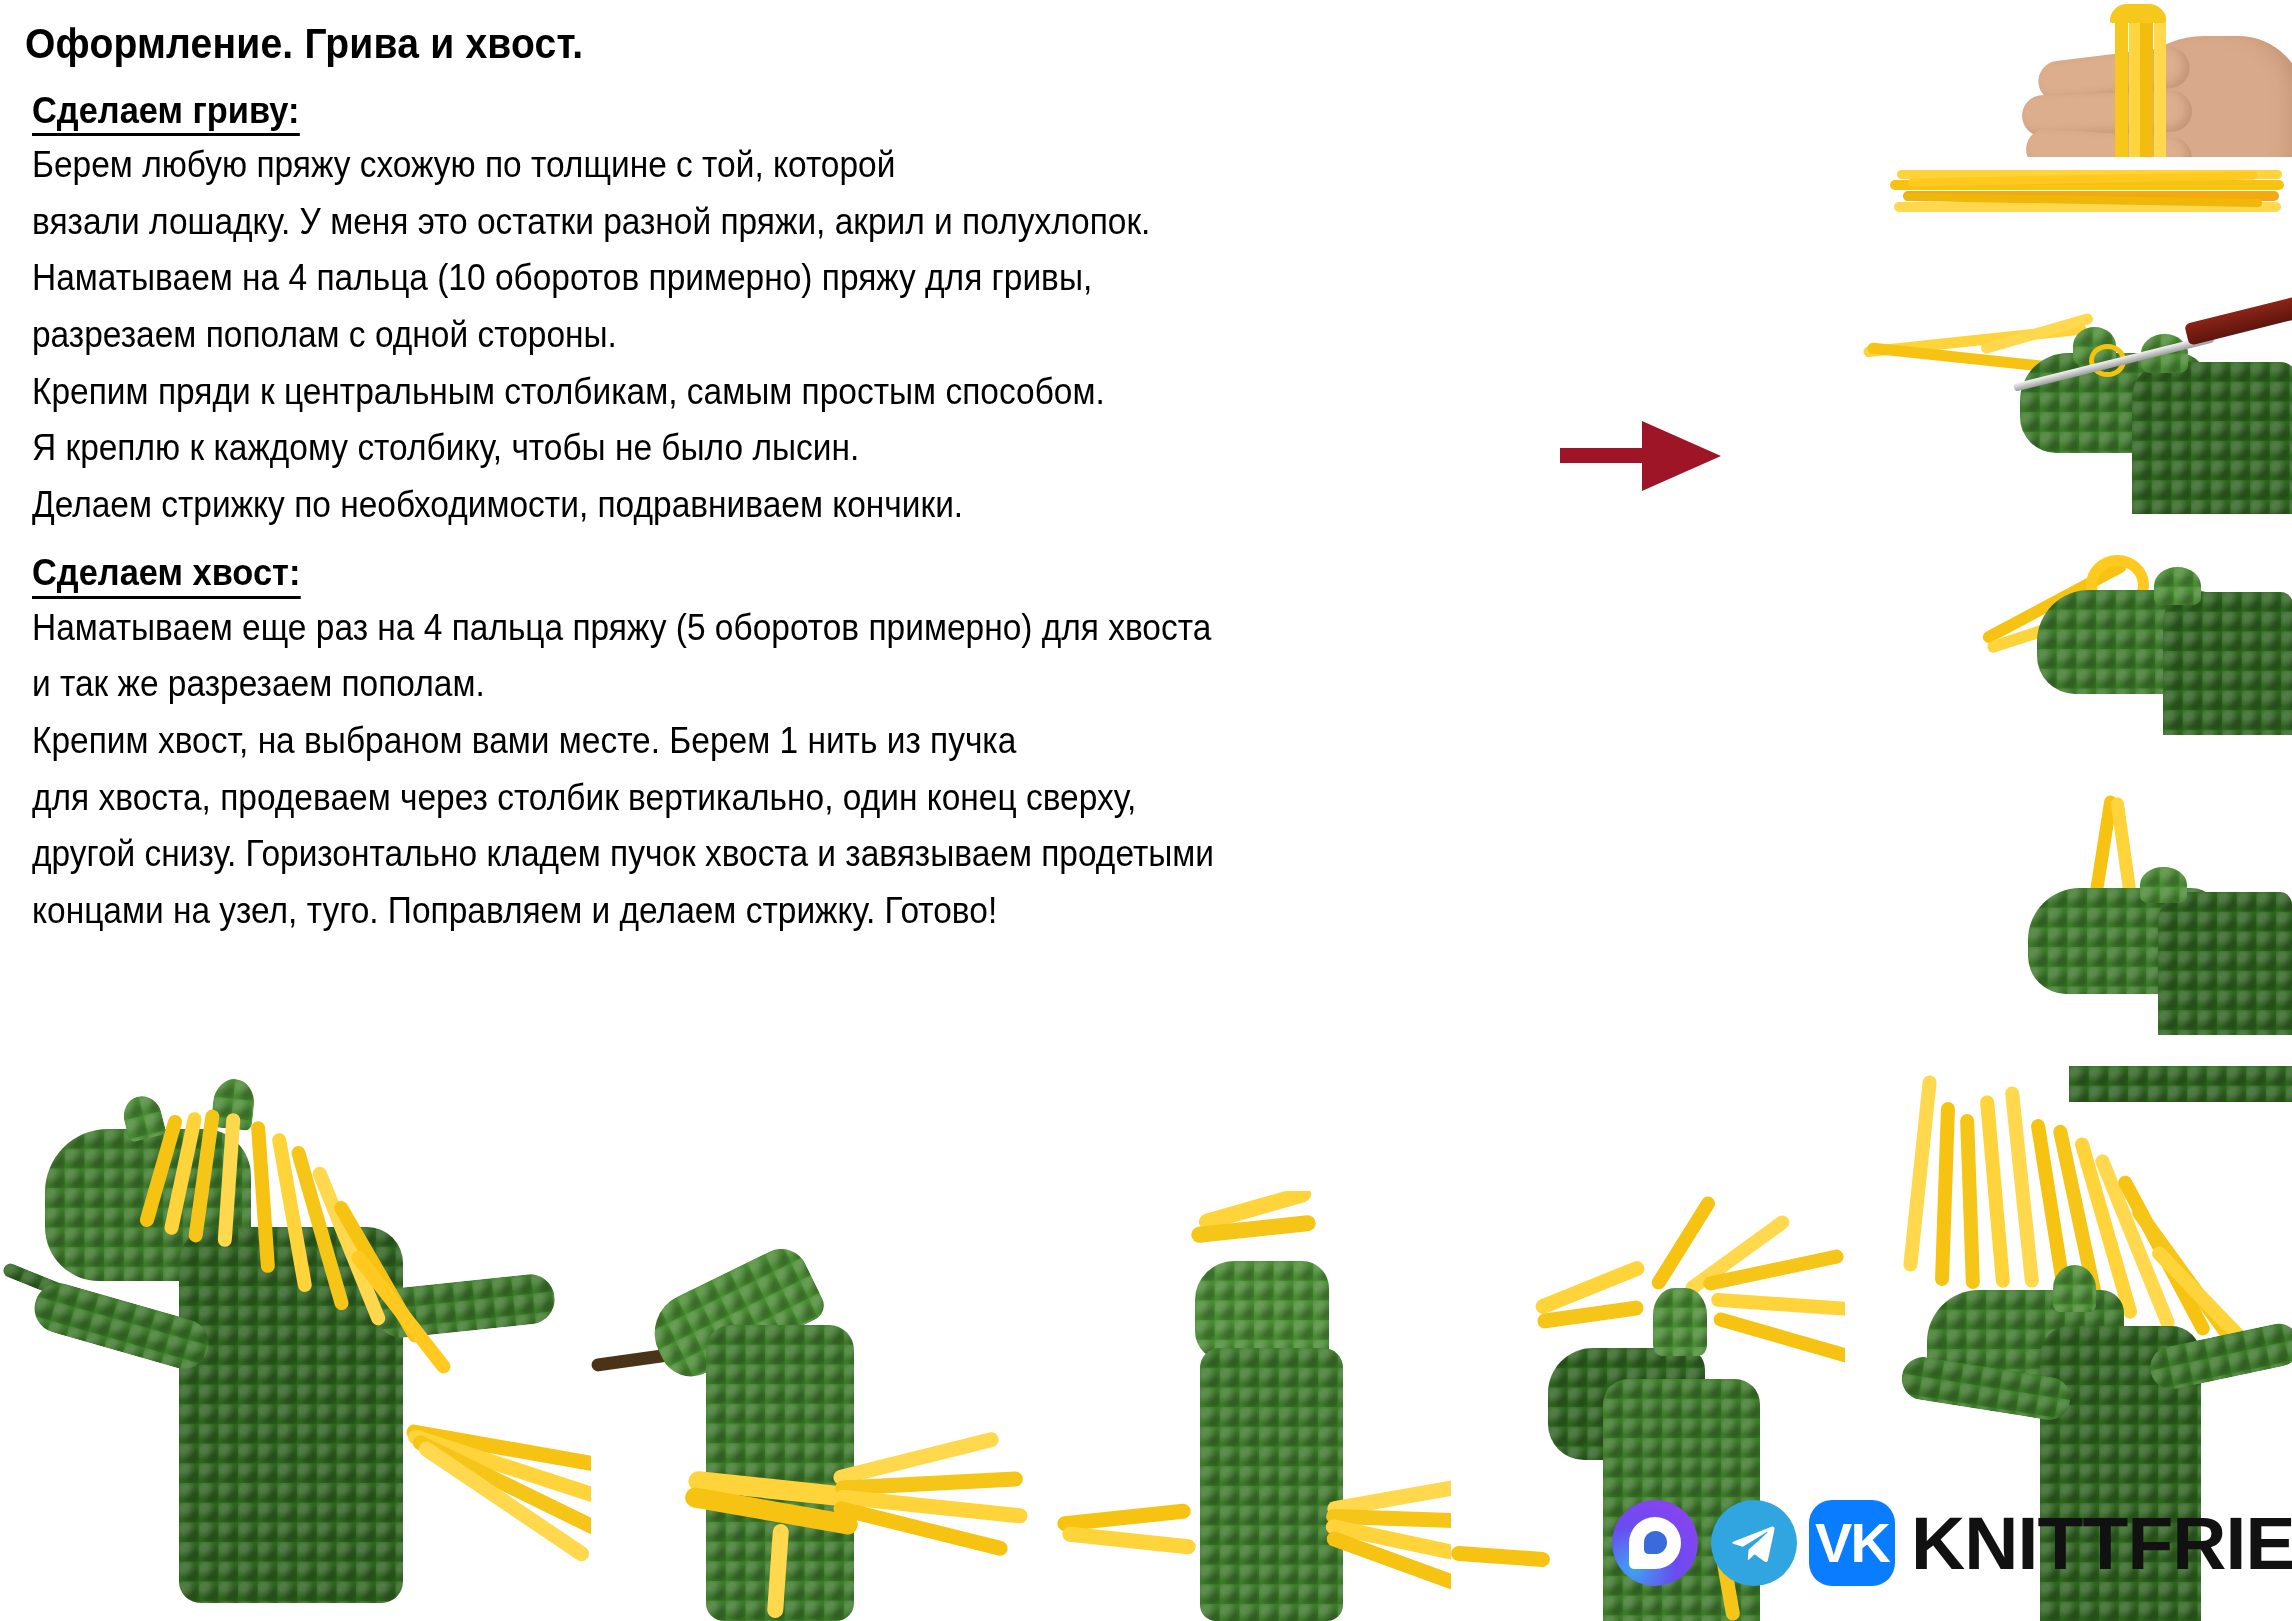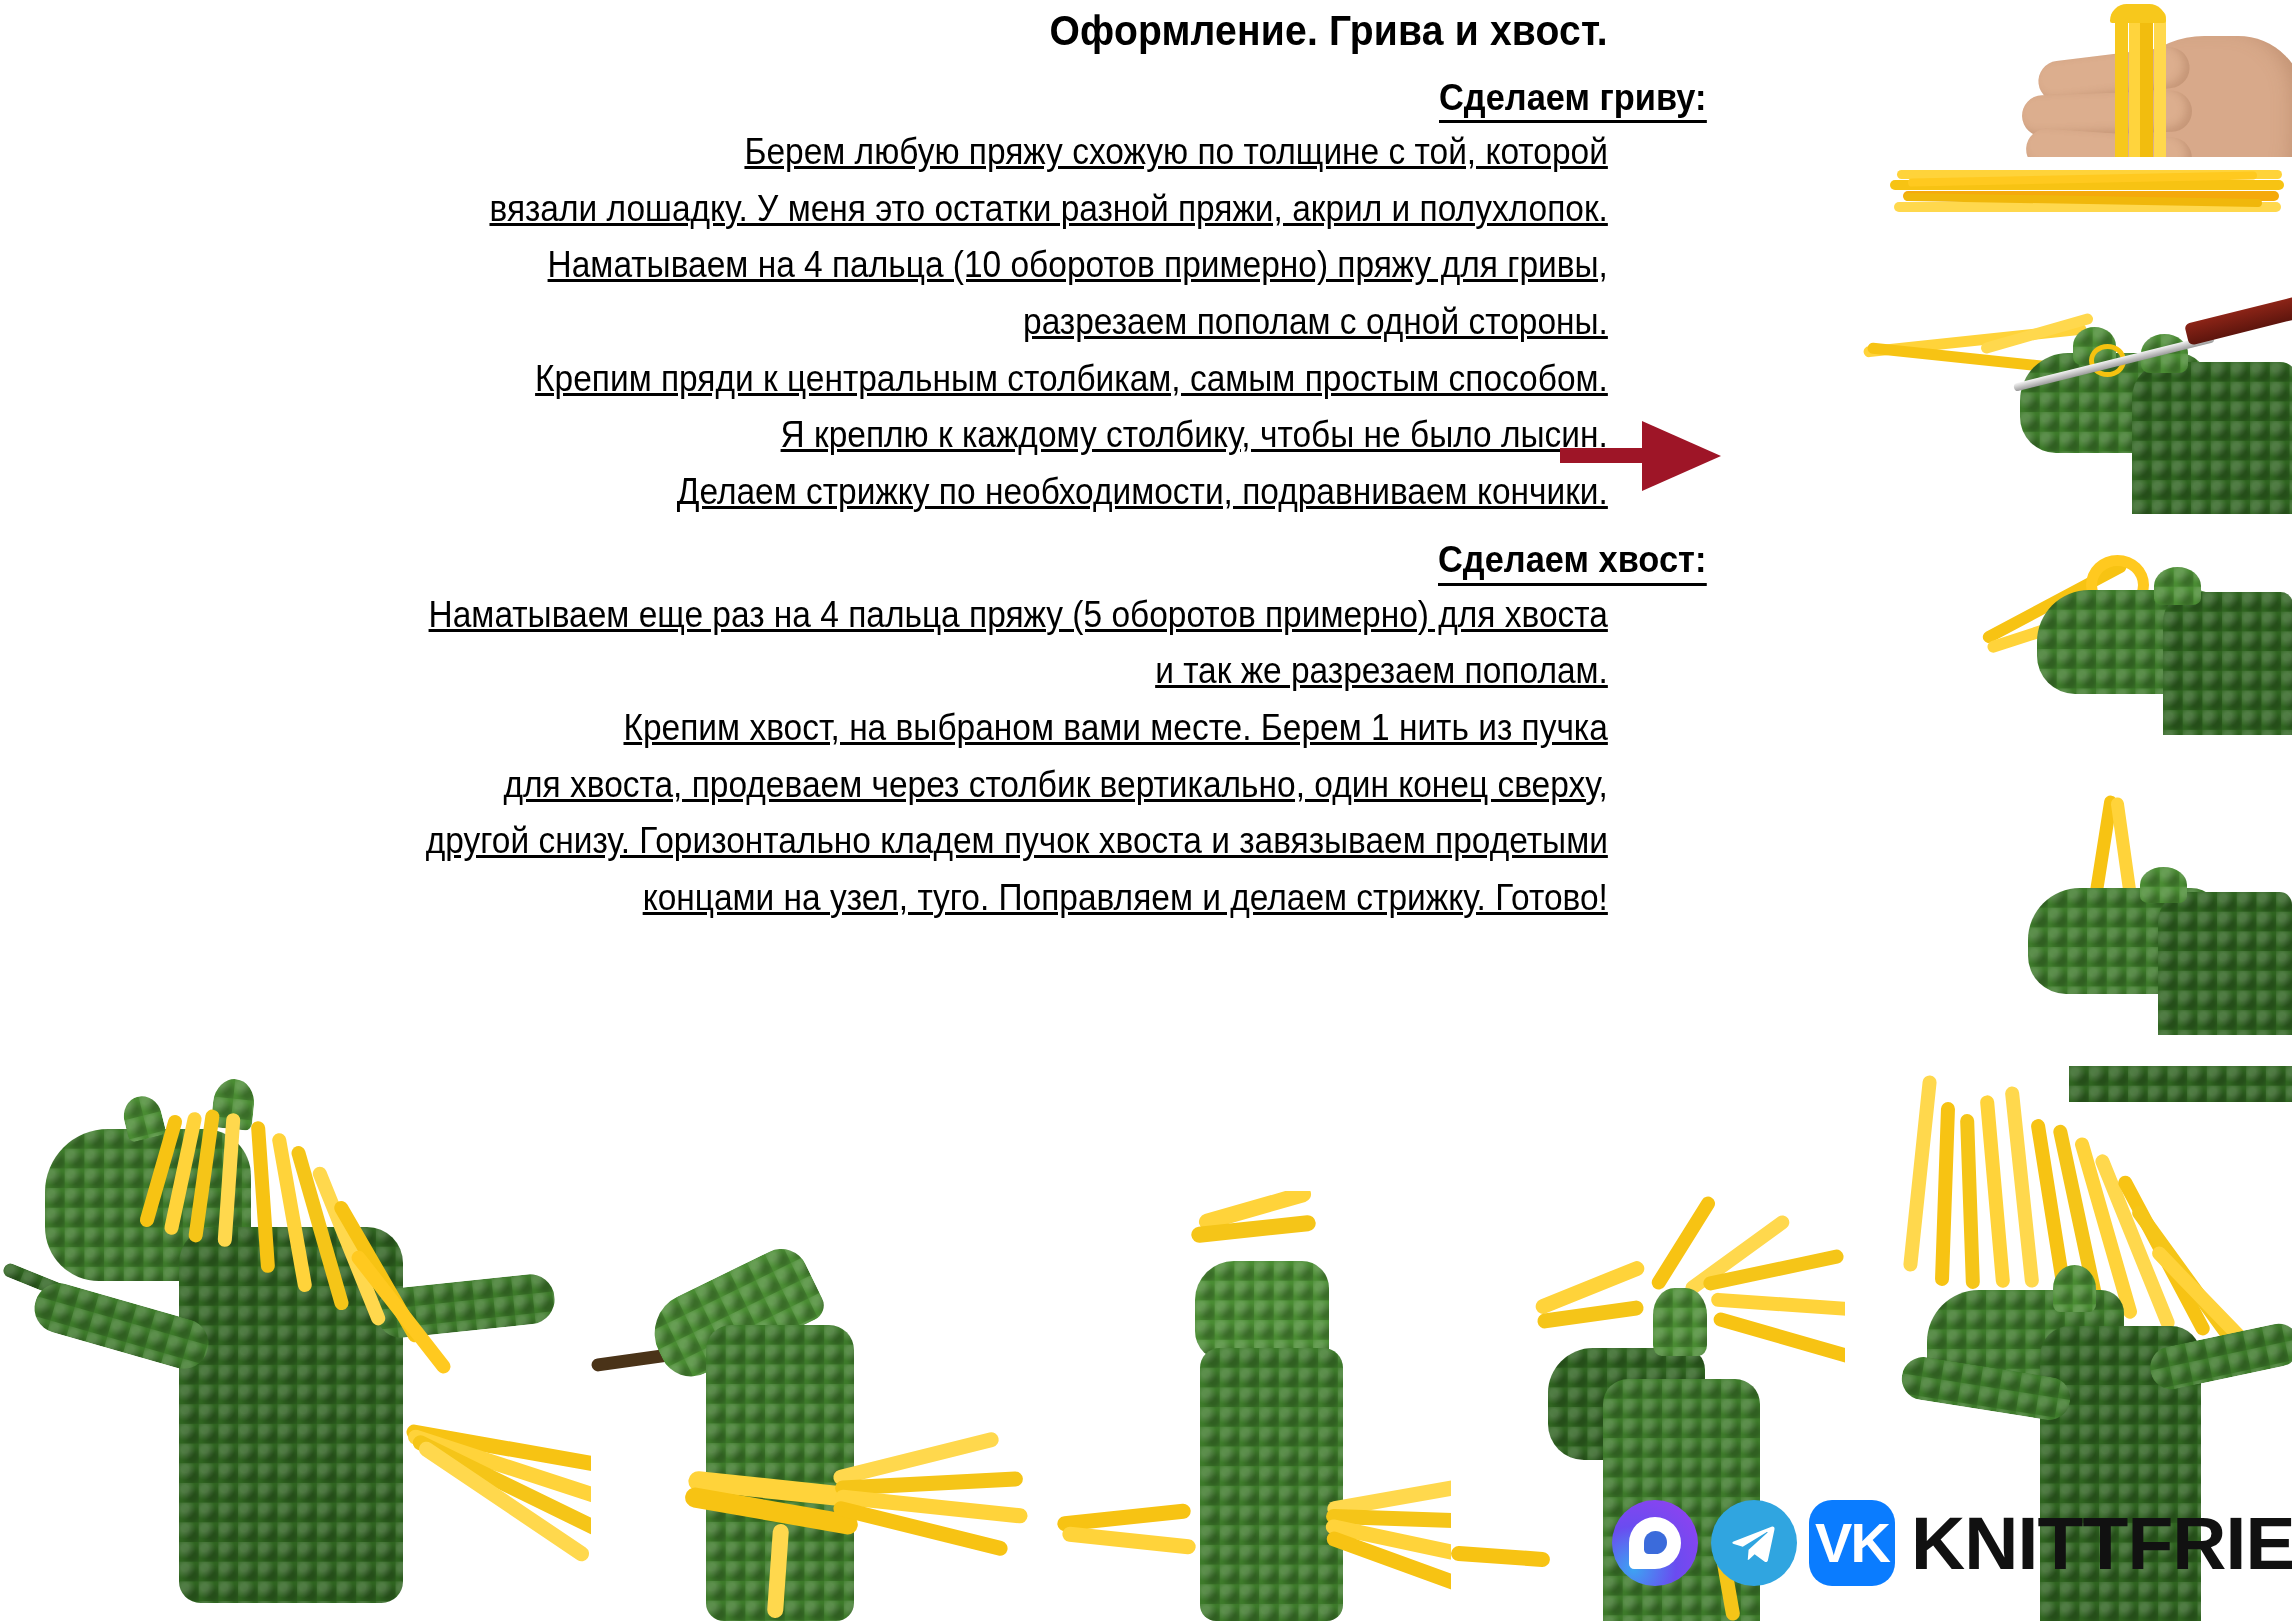--- a/index.html
+++ b/index.html
@@ -5,37 +5,37 @@
 <style>
   html,body{margin:0;padding:0;background:#ffffff;}
   body{
     width:2293px;height:1621px;position:relative;overflow:hidden;
     font-family:"Liberation Sans","DejaVu Sans",sans-serif;
     color:#000;
   }
 
   
   #text-column{
-    position:absolute;left:25px;top:8px;width:1702px;text-align:right;
+    position:absolute;left:25px;top:21px;width:1702px;
   }
   .doc-title{
     font-size:42px;font-weight:bold;letter-spacing:0.2px;
     line-height:1.08;margin:0 0 14.3px 0;
     transform:scaleX(.93);transform-origin:left center;
   }
   .section-head{
     font-size:37px;font-weight:bold;display:inline-block;
     border-bottom:3.6px solid #000;padding-bottom:1.8px;margin:9px 0 10.7px 0;
     transform:scaleX(.93);transform-origin:left center;
   }
   .line{
     font-size:36px;line-height:1.00;margin:0 0 20.6px 0;white-space:nowrap;
     transform:scaleX(.93);transform-origin:left center;
   }
-  .block{margin:0;padding:0;text-decoration:underline;}
+  .block{margin:7px;padding:0;}
 
   
   #red-arrow{
     position:absolute;left:1560px;top:421px;width:161px;height:70px;
   }
   #red-arrow .shaft{
     position:absolute;left:0;top:27px;width:99px;height:15px;background:#9e1527;
   }
   #red-arrow .head{
     position:absolute;left:82px;top:0;width:0;height:0;

